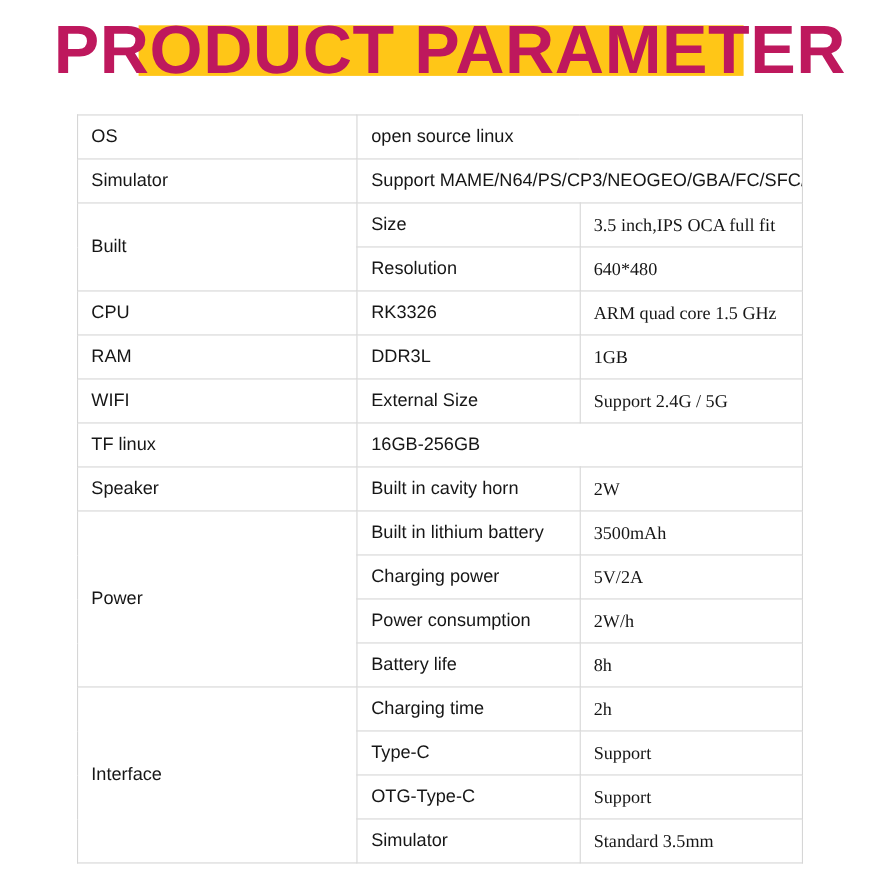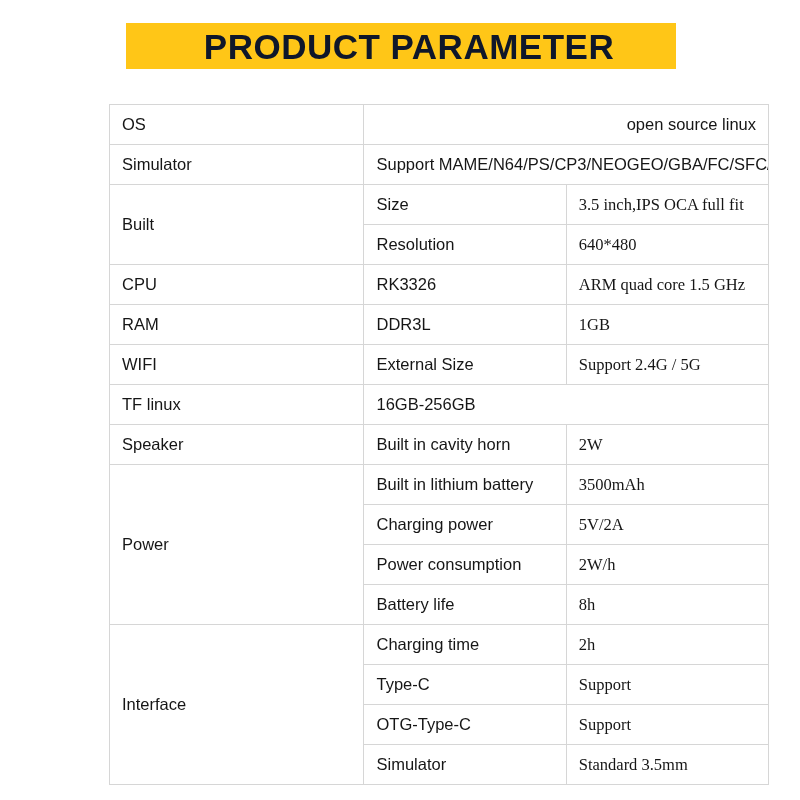--- a/index.html
+++ b/index.html
@@ -39,35 +39,34 @@
     width: 550px;
     height: 46px;
     background: #FFC617;
     z-index: 1;
   }
   .title-text {
     position: relative;
     z-index: 2;
     font-family: "Liberation Sans", sans-serif;
     font-weight: bold;
-    font-size: 35px;
+    font-size: 62px;
     letter-spacing: 0.5px;
-    color: #0f172a;
+    color: #be185d;
     line-height: 1;
     white-space: nowrap;
     padding-left: 18px;
   }
 
   
   .table-wrap {
     position: absolute;
     left: 70px;
     top: 104px;
     width: 660px;
-    margin-left: 39px;
   }
   table.spec {
     border-collapse: collapse;
     width: 660px;
     table-layout: fixed;
   }
   table.spec td {
     border: 1px solid #d6d6d6;
     padding: 0 12px;
     font-size: 16.5px;
@@ -102,21 +101,21 @@
   <div class="title-wrap">
     <div class="title-highlight"></div>
     <div class="title-text">PRODUCT PARAMETER</div>
   </div>
 
   <div class="table-wrap">
     <table class="spec">
       <tbody id="spec-body">
           <tr>
             <td class="cat cat-center">OS</td>
-            <td class="mid" colspan="2" style="text-align: right;">open source linux</td>
+            <td class="mid" colspan="2" style="text-align: left;">open source linux</td>
           </tr>
           <tr>
             <td class="cat cat-center">Simulator</td>
             <td class="mid" colspan="2" style="text-align: center;">Support MAME/N64/PS/CP3/NEOGEO/GBA/FC/SFC/MD...</td>
           </tr>
           <tr>
             <td class="cat cat-center" rowspan="2">Built</td>
             <td class="mid">Size</td>
             <td class="val">3.5 inch,IPS OCA full fit</td>
           </tr>

